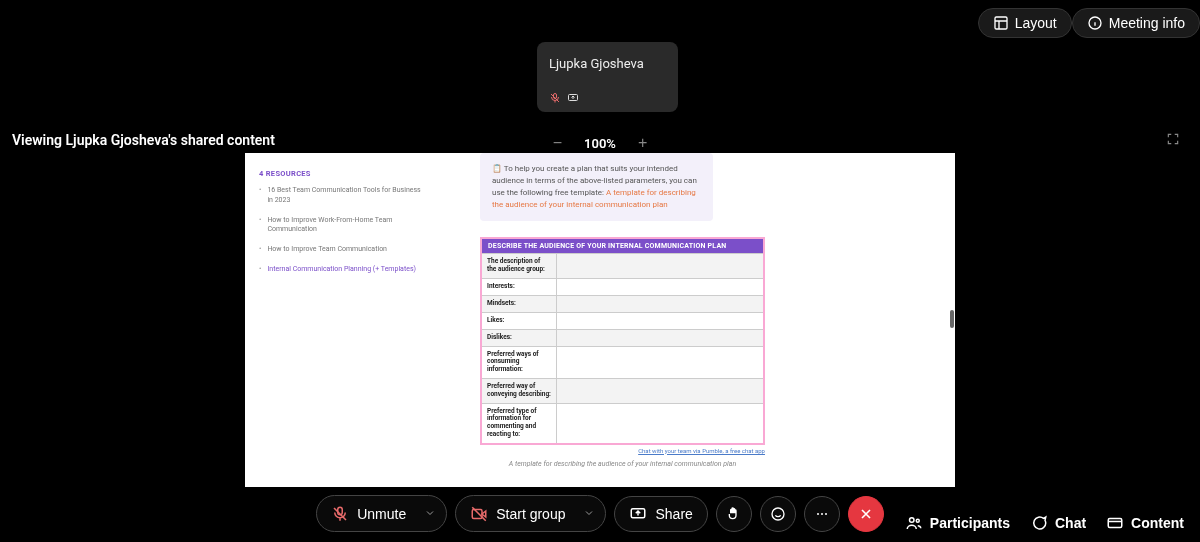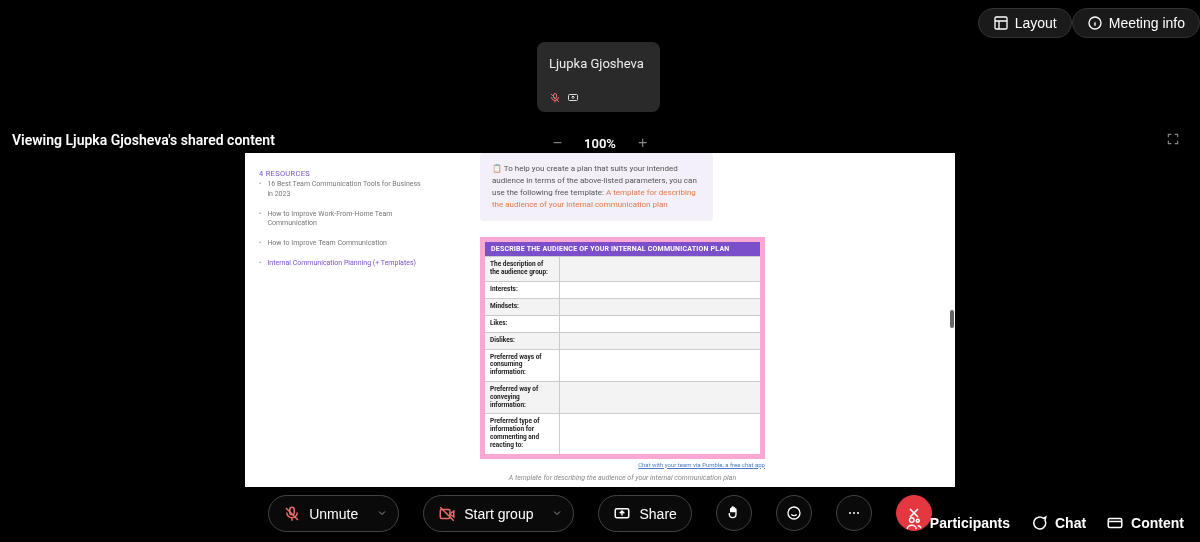--- a/index.html
+++ b/index.html
@@ -4,63 +4,63 @@
 <style>
   * { box-sizing: border-box; margin: 0; padding: 0; }
   html, body { width: 1200px; height: 542px; background: #000; color: #fff; font-family: -apple-system, BlinkMacSystemFont, "Segoe UI", Roboto, sans-serif; overflow: hidden; position: relative; }
 
   
   .top-controls { position: absolute; top: 8px; right: 0; display: flex; gap: 0; z-index: 10; }
   .top-btn { display: flex; align-items: center; gap: 6px; background: #1a1a1a; border: 1px solid #333; border-radius: 20px; padding: 6px 14px; font-size: 14px; color: #fff; cursor: pointer; }
   .top-btn svg { width: 16px; height: 16px; }
 
   
-  .participant-tile { position: absolute; top: 42px; left: 537px; width: 123px; height: 70px; background: #2a2a2a; border-radius: 8px; padding: 14px 12px 8px 12px; display: flex; flex-direction: column; justify-content: space-between; }
+  .participant-tile { position: absolute; top: 42px; left: 537px; width: 141px; height: 70px; background: #2a2a2a; border-radius: 8px; padding: 14px 12px 8px 12px; display: flex; flex-direction: column; justify-content: space-between; }
   .participant-name { font-size: 13px; color: #eee; }
   .participant-icons { display: flex; gap: 6px; align-items: center; margin-top: 8px; }
   .participant-icons svg { width: 12px; height: 12px; }
 
   
   .status-text { position: absolute; top: 132px; left: 12px; font-size: 14px; font-weight: 600; color: #fff; }
 
   
   .zoom-controls { position: absolute; top: 132px; left: 50%; transform: translateX(-50%); display: flex; align-items: center; gap: 16px; font-size: 13px; color: #ccc; }
   .zoom-btn { background: none; border: none; color: #888; font-size: 16px; cursor: pointer; padding: 2px 6px; }
   .zoom-level { font-weight: 600; color: #fff; }
 
   
   .fullscreen-btn { position: absolute; top: 132px; right: 20px; background: none; border: none; cursor: pointer; }
   .fullscreen-btn svg { width: 14px; height: 14px; }
 
   
   .content-area { position: absolute; top: 153px; left: 245px; width: 710px; height: 334px; background: #fff; color: #000; overflow: hidden; }
   .content-inner { display: flex; height: 100%; }
   .sidebar-doc { width: 195px; padding: 16px 14px; font-size: 7px; }
-  .sidebar-heading { color: #7b4fc9; font-weight: 400; font-size: 7.5px; margin-bottom: 2px; letter-spacing: 0.3px; }
+  .sidebar-heading { color: #7b4fc9; font-weight: 700; font-size: 7.5px; margin-bottom: 8px; letter-spacing: 0.3px; }
   .sidebar-list { list-style: none; }
   .sidebar-list li { display: flex; margin-bottom: 10px; line-height: 1.4; }
   .bullet { color: #999; margin-right: 6px; flex-shrink: 0; }
   .link-purple { color: #7b4fc9; }
   .link-gray { color: #777; }
   .main-doc { flex: 1; padding: 0 18px 0 40px; font-size: 8px; }
   .intro-text { color: #666; font-size: 7.5px; margin-bottom: 18px; line-height: 1.4; }
   .callout { background: #f3f0fa; border-radius: 4px; padding: 10px 12px; font-size: 8px; line-height: 1.5; color: #555; margin-bottom: 16px; width: 233px; }
   .callout .orange { color: #e67844; }
-  .table-wrap { width: 285px; border: 5px solid #f9a8d4; }
+  .table-wrap { width: 285px; border: 2px solid #f9a8d4; }
   .table-header { background: #7b4fc9; color: #fff; font-size: 7px; font-weight: 700; padding: 3px 6px; letter-spacing: 0.2px; }
   .table-row { display: flex; border-top: 1px solid #ccc; }
   .table-row:nth-child(even) { background: #f3f3f3; }
   .cell-label { width: 75px; padding: 4px 5px; font-size: 6.5px; font-weight: 700; color: #222; border-right: 1px solid #ccc; line-height: 1.2; }
   .cell-value { flex: 1; min-height: 16px; }
   .footer-link { text-align: right; font-size: 6px; color: #4a7bc9; text-decoration: underline; width: 285px; margin-top: 2px; }
   .caption { text-align: center; font-size: 7px; color: #888; margin-top: 6px; width: 285px; font-style: italic; }
   .scroll-thumb { position: absolute; top: 310px; right: 246px; width: 4px; height: 18px; background: #666; border-radius: 2px; }
 
   
-  .bottom-toolbar { position: absolute; bottom: 10px; left: 0; right: 0; display: flex; justify-content: center; gap: 24px; }
+  .bottom-toolbar { position: absolute; bottom: 10px; left: 0; right: 0; display: flex; align-items: center; justify-content: center; gap: 8px; }
   .tb-group { display: flex; align-items: center; border: 1px solid #444; border-radius: 24px; background: #0a0a0a; overflow: hidden; }
   .tb-btn { display: flex; align-items: center; gap: 8px; padding: 8px 14px; font-size: 14px; color: #fff; background: none; border: none; cursor: pointer; }
   .tb-btn svg { width: 18px; height: 18px; }
   .tb-chev { padding: 8px 10px 8px 4px; cursor: pointer; }
   .tb-chev svg { width: 12px; height: 12px; }
   .tb-icon-btn { width: 36px; height: 36px; border-radius: 50%; border: 1px solid #444; background: #0a0a0a; display: flex; align-items: center; justify-content: center; cursor: pointer; }
   .tb-icon-btn.red { background: #e53740; border-color: #e53740; }
   .tb-icon-btn svg { width: 16px; height: 16px; }
   .right-panel-btns { position: absolute; right: 16px; bottom: 10px; display: flex; gap: 20px; }
   .panel-btn { display: flex; align-items: center; gap: 7px; background: none; border: none; color: #fff; font-size: 14px; cursor: pointer; font-weight: bold; }
@@ -164,21 +164,21 @@
           </div>
         <div class="table-row">
             <div class="cell-label">Dislikes:</div>
             <div class="cell-value"></div>
           </div>
         <div class="table-row">
             <div class="cell-label">Preferred ways of consuming information:</div>
             <div class="cell-value"></div>
           </div>
         <div class="table-row">
-            <div class="cell-label">Preferred way of conveying information:</div>
+            <div class="cell-label">Preferred way of conveying describing:</div>
             <div class="cell-value"></div>
           </div>
         <div class="table-row">
             <div class="cell-label">Preferred type of information for commenting and reacting to:</div>
             <div class="cell-value"></div>
           </div>
       </div>
       <div class="footer-link">Chat with your team via Pumble, a free chat app</div>
       <div class="caption">A template for describing the audience of your internal communication plan</div>
     </div>

